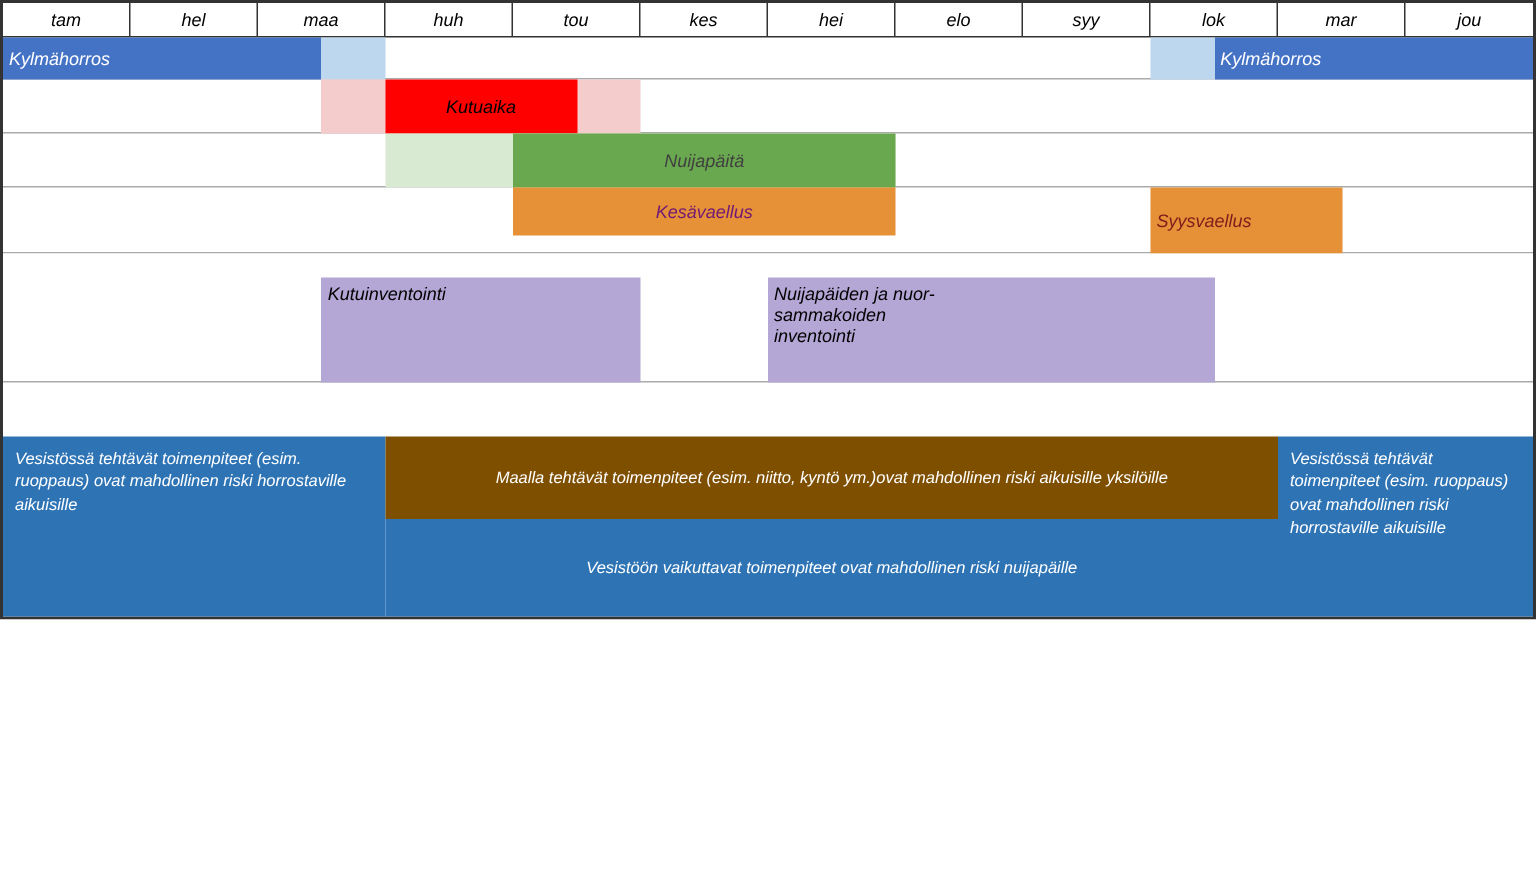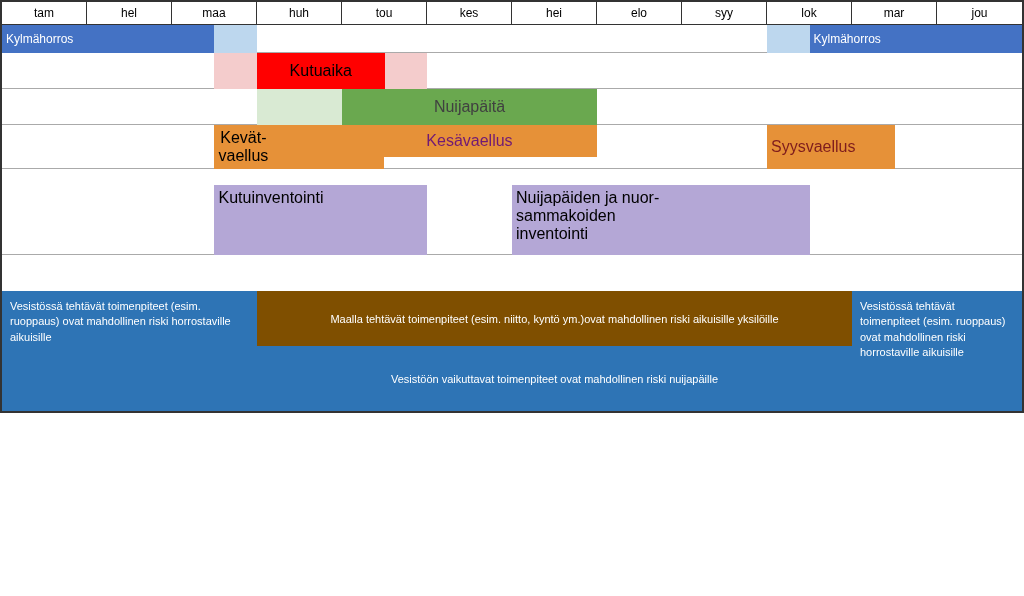--- a/index.html
+++ b/index.html
@@ -1,18 +1,18 @@
 <!DOCTYPE html>
 <html><head>
   <meta charset="utf-8">
   <style>
     * { box-sizing: border-box; margin: 0; padding: 0; }
     body { font-family: Arial, sans-serif; font-size: 12px; background: #fff; width: 1024px; }
 
-    .container { width: 1024px; border: 1px solid #333; }
+    .container { width: 1024px; border: 1px solid #333; font-style: italic; }
 
     
     .months-row {
       display: grid;
       grid-template-columns: repeat(12, 1fr);
       border-bottom: 1px solid #333;
     }
     .month-cell {
       text-align: center;
       padding: 4px 2px;
@@ -30,21 +30,21 @@
       border-bottom: 1px solid #ccc;
     }
 
     
     .bar {
       position: absolute;
       display: flex;
       align-items: center;
       justify-content: center;
       text-align: center;
-      font-size: 16px;
+      font-size: 12px;
       padding: 2px 4px;
     }
 
     
     .row-kylmahorros { height: 28px; }
     .row-kutuaika { height: 36px; }
     .row-nuijapaita { height: 36px; }
     .row-vaellus { height: 44px; }
     .row-spacer { height: 16px; }
     .row-inventointi { height: 70px; }
@@ -272,23 +272,20 @@
   </div>
 
   <div class="row-section row-nuijapaita" style="border-bottom:1px solid #aaa;">
     <div class="bar nuijapaita-light"></div>
     <div class="bar nuijapaita-green">
       <span>Nuijapäitä</span>
     </div>
   </div>
 
   <div class="row-section row-vaellus" style="border-bottom:1px solid #aaa;">
-    <div class="bar kevat-vaellus">
-      <span>Kevät-<br>vaellus</span>
-    </div>
     <div class="bar kesa-vaellus">
       <span>Kesävaellus</span>
     </div>
     <div class="bar syys-vaellus">
       <span>Syysvaellus</span>
     </div>
   </div>
 
   <div class="row-section row-spacer" style="border-bottom:none;background:#fff;"></div>
 

